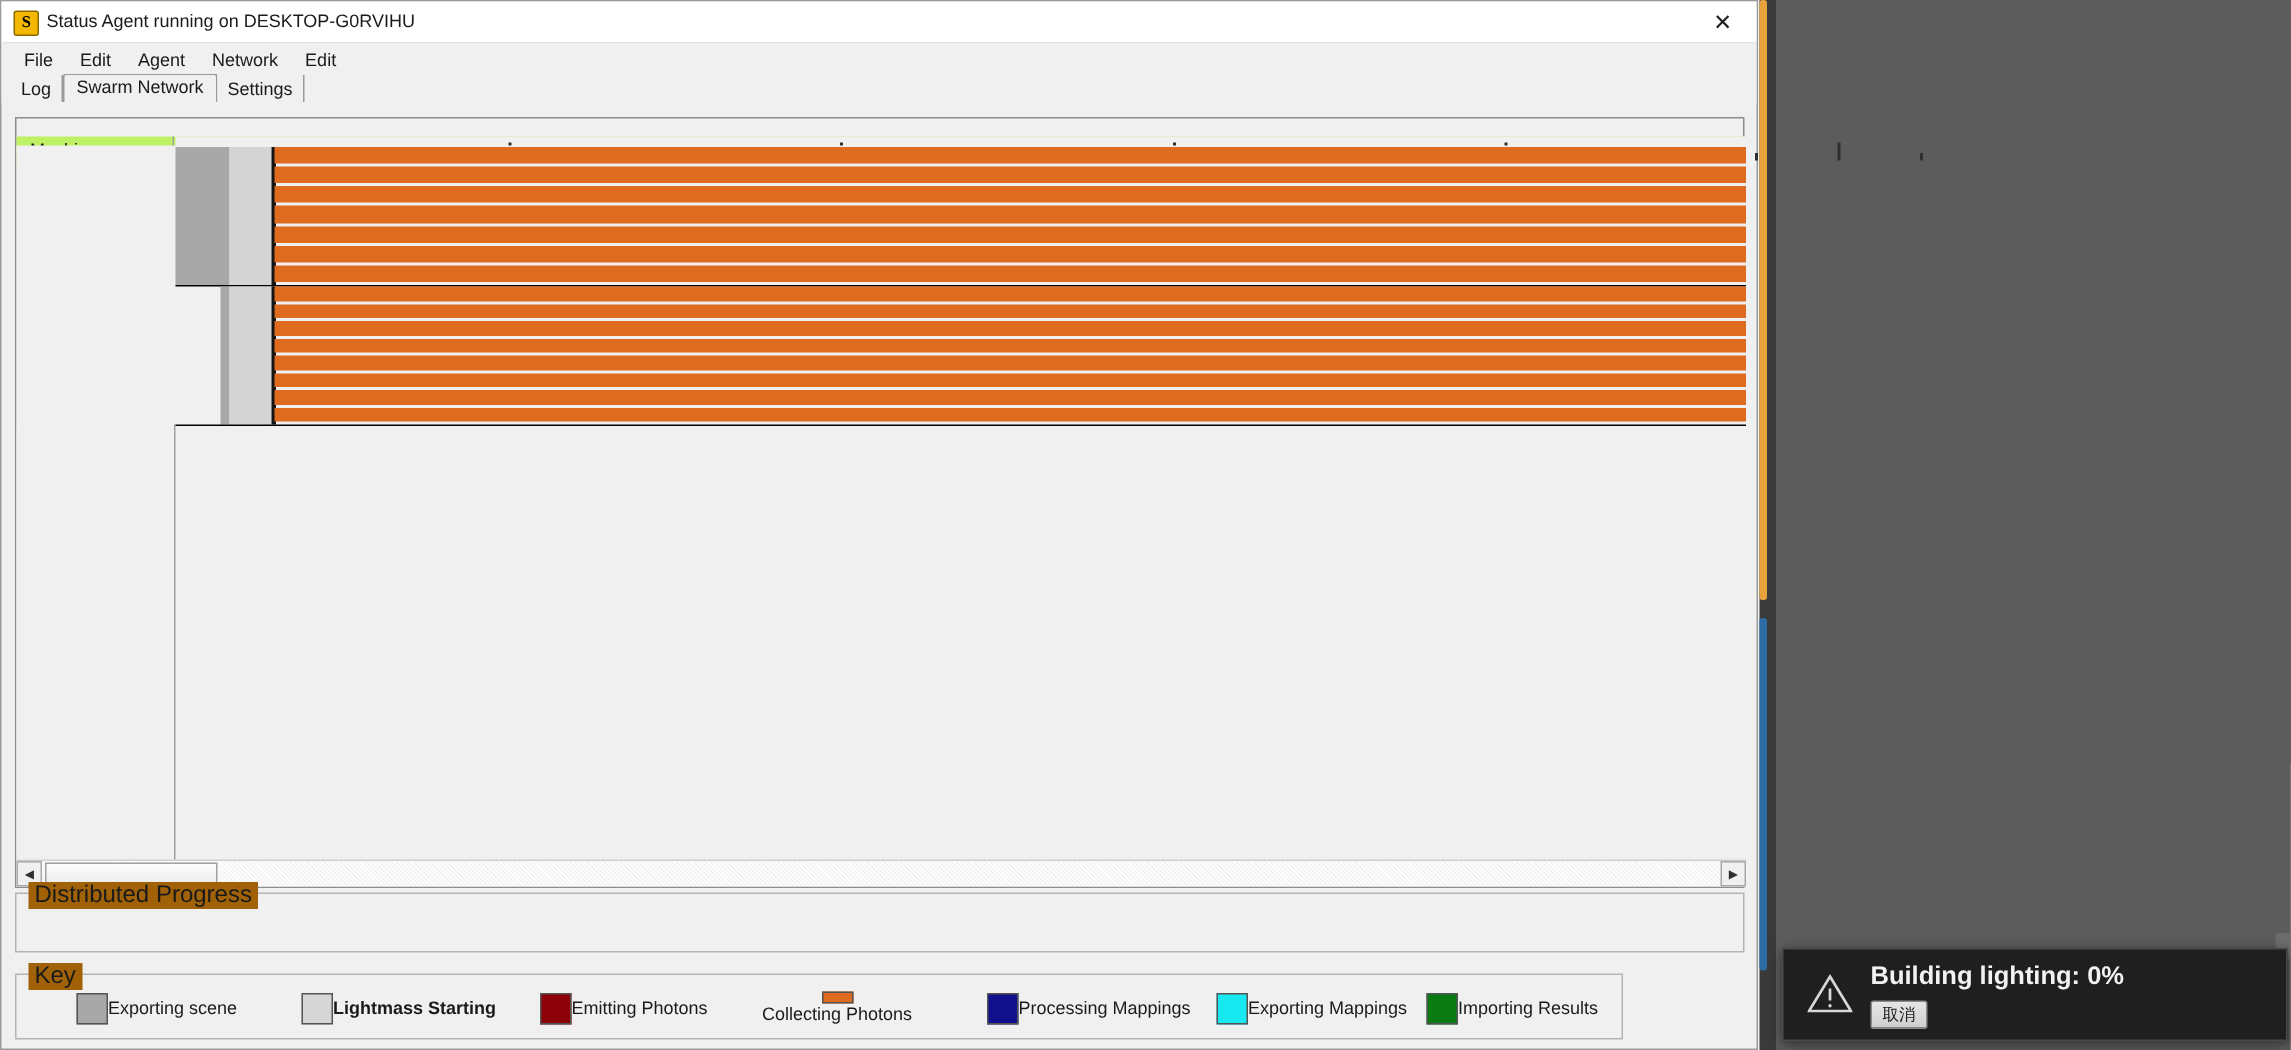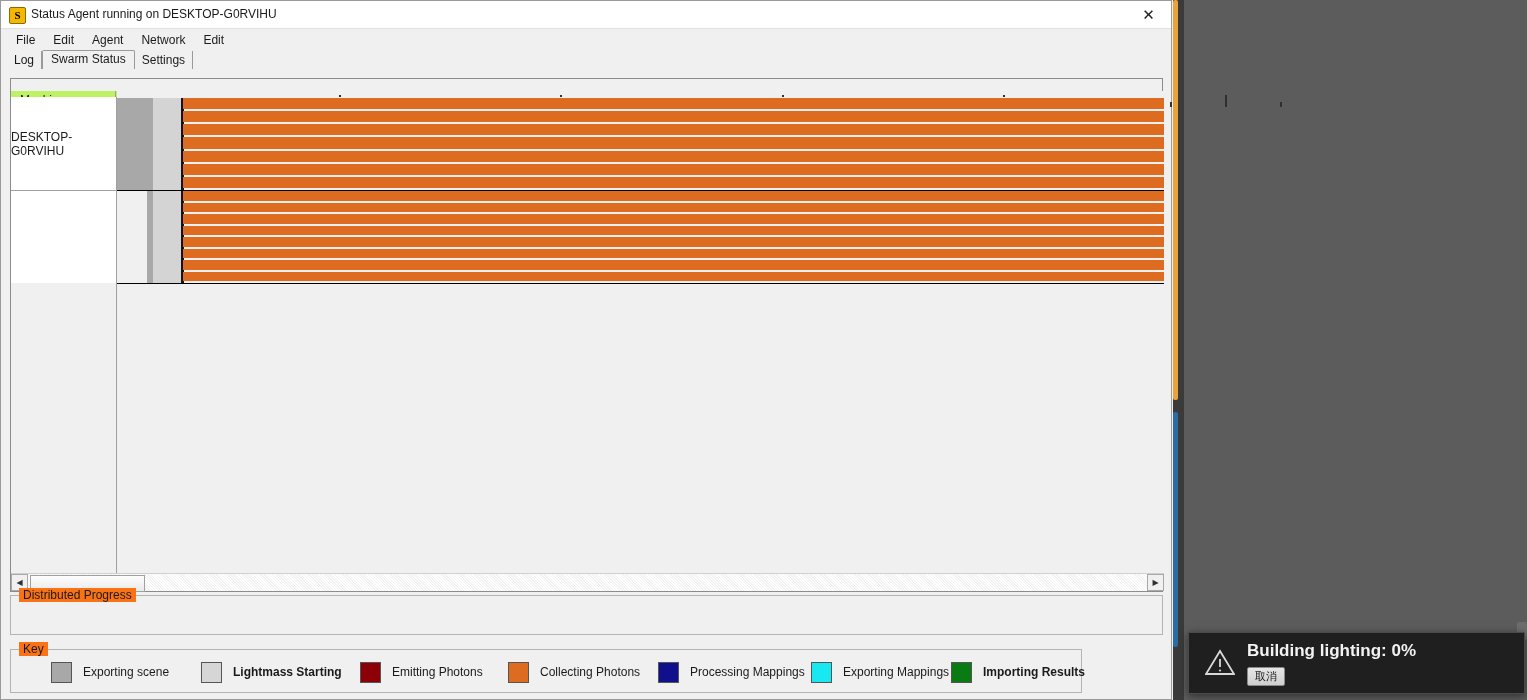--- a/index.html
+++ b/index.html
@@ -193,22 +193,22 @@
   }
 
   
   .groupbox {
     position: absolute;
     border: 1px solid #b4b4b4;
     box-sizing: border-box;
   }
   .groupbox > .gb-title {
     position: absolute; left: 8px; top: -8px;
-    background: #f97316; padding: 0 4px;
-    font-size: 12px; color: #1a1a1a;
+    background: #a16207; padding: 0 4px;
+    font-size: 16px; color: #1a1a1a;
   }
   #progress-group { left: 9px; top: 594px; width: 1153px; height: 40px; }
   .progress-bar {
     position: absolute; left: 6px; top: 12px; width: 1141px; height: 20px;
     background: #ffffff; border: 1px solid #111;
     box-sizing: border-box;
     display: flex; align-items: center; justify-content: center;
     font-size: 12px; color: #111;
   }
   #key-group { left: 9px; top: 648px; width: 1072px; height: 44px; }
@@ -217,21 +217,21 @@
   }
   .key-item {
     position: absolute; top: 0; height: 22px;
     display: flex; align-items: center;
   }
   .key-swatch {
     width: 21px; height: 21px; border: 1px solid #555;
     box-sizing: border-box;
   }
   .key-label {
-    margin-left: 11px; font-size: 12px; color: #1a1a1a; white-space: nowrap;
+    margin-left: 0; font-size: 12px; color: #1a1a1a; white-space: nowrap;
   }
 </style>
 </head>
 <body>
 
 <div id="root">
 
   <div class="ue-bg">
 
     <div class="ue-rightedge"></div>
@@ -265,21 +265,21 @@
 
     <div class="menubar">
       <span class="menu-item">File</span>
       <span class="menu-item">Edit</span>
       <span class="menu-item">Agent</span>
       <span class="menu-item">Network</span>
       <span class="menu-item">Edit</span>
     </div>
 
     <div class="tabstrip">
-      <span class="tab">Log</span><span class="tab active">Swarm Status</span><span class="tab">Settings</span>
+      <span class="tab">Log</span><span class="tab active">Swarm Network</span><span class="tab">Settings</span>
     </div>
 
     <div class="timeline-wrap">
 
       <div class="tl-header">
         <div class="machine-cell">Machine</div>
         <div class="tl-ruler" id="ruler">
             <div class="tick minor" style="left: 55.4px;"></div>
             <div class="tick minor" style="left: 110.8px;"></div>
             <div class="tick minor" style="left: 166.2px;"></div>
@@ -298,24 +298,20 @@
             <div class="tick major" style="left: 886.4px;"></div>
             <div class="tick minor" style="left: 941.8px;"></div>
             <div class="tick minor" style="left: 997.2px;"></div>
             <div class="tick minor" style="left: 1052.6px;"></div>
             <div class="tick major" style="left: 1108px;"></div>
             <div class="tick minor" style="left: 1163.4px;"></div>
           </div>
       </div>
 
       <div class="tl-body">
-        <div class="machine-col">
-          <div class="machine-label-row">DESKTOP-G0RVIHU</div>
-          <div class="machine-label-row empty"></div>
-        </div>
         <div class="machine-col-fill"></div>
 
         <div class="lane-area" id="lanes">
             <div class="block blk-export" style="left: 0px; width: 36px; top: 1px; height: 92px;"></div>
             <div class="block blk-lightmass" style="left: 36px; width: 28px; top: 1px; height: 92px;"></div>
             <div class="block blk-divider" style="left: 64px; width: 3px; top: 1px; height: 92px;"></div>
             <div class="task-rows" style="left: 66px; width: 996px; top: 1px; height: 92px;">
               <div class="task-row" style="top: 0px; height: 11.1429px; background: rgb(221, 107, 32);"></div>
               <div class="task-row" style="top: 13.1429px; height: 11.1429px; background: rgb(221, 107, 32);"></div>
               <div class="task-row" style="top: 26.2857px; height: 11.1429px; background: rgb(221, 107, 32);"></div>
@@ -361,33 +357,33 @@
             <span class="key-label">Exporting scene</span>
           </div>
           <div class="key-item" style="left: 190px; font-weight: bold;">
             <div class="key-swatch" style="background: rgb(214, 214, 214);"></div>
             <span class="key-label">Lightmass Starting</span>
           </div>
           <div class="key-item" style="left: 349px;">
             <div class="key-swatch" style="background: rgb(140, 0, 8);"></div>
             <span class="key-label">Emitting Photons</span>
           </div>
-          <div class="key-item" style="left: 497px;">
+          <div class="key-item" style="left: 497px; flex-direction: column;">
             <div class="key-swatch" style="background: rgb(221, 107, 32);"></div>
             <span class="key-label">Collecting Photons</span>
           </div>
           <div class="key-item" style="left: 647px;">
             <div class="key-swatch" style="background: rgb(16, 16, 140);"></div>
             <span class="key-label">Processing Mappings</span>
           </div>
           <div class="key-item" style="left: 800px;">
             <div class="key-swatch" style="background: rgb(24, 232, 240);"></div>
             <span class="key-label">Exporting Mappings</span>
           </div>
-          <div class="key-item" style="left: 940px; font-weight: bold;">
+          <div class="key-item" style="left: 940px;">
             <div class="key-swatch" style="background: rgb(10, 122, 18);"></div>
             <span class="key-label">Importing Results</span>
           </div>
         </div>
     </div>
 
   </div>
 </div>
 
 </body></html>

